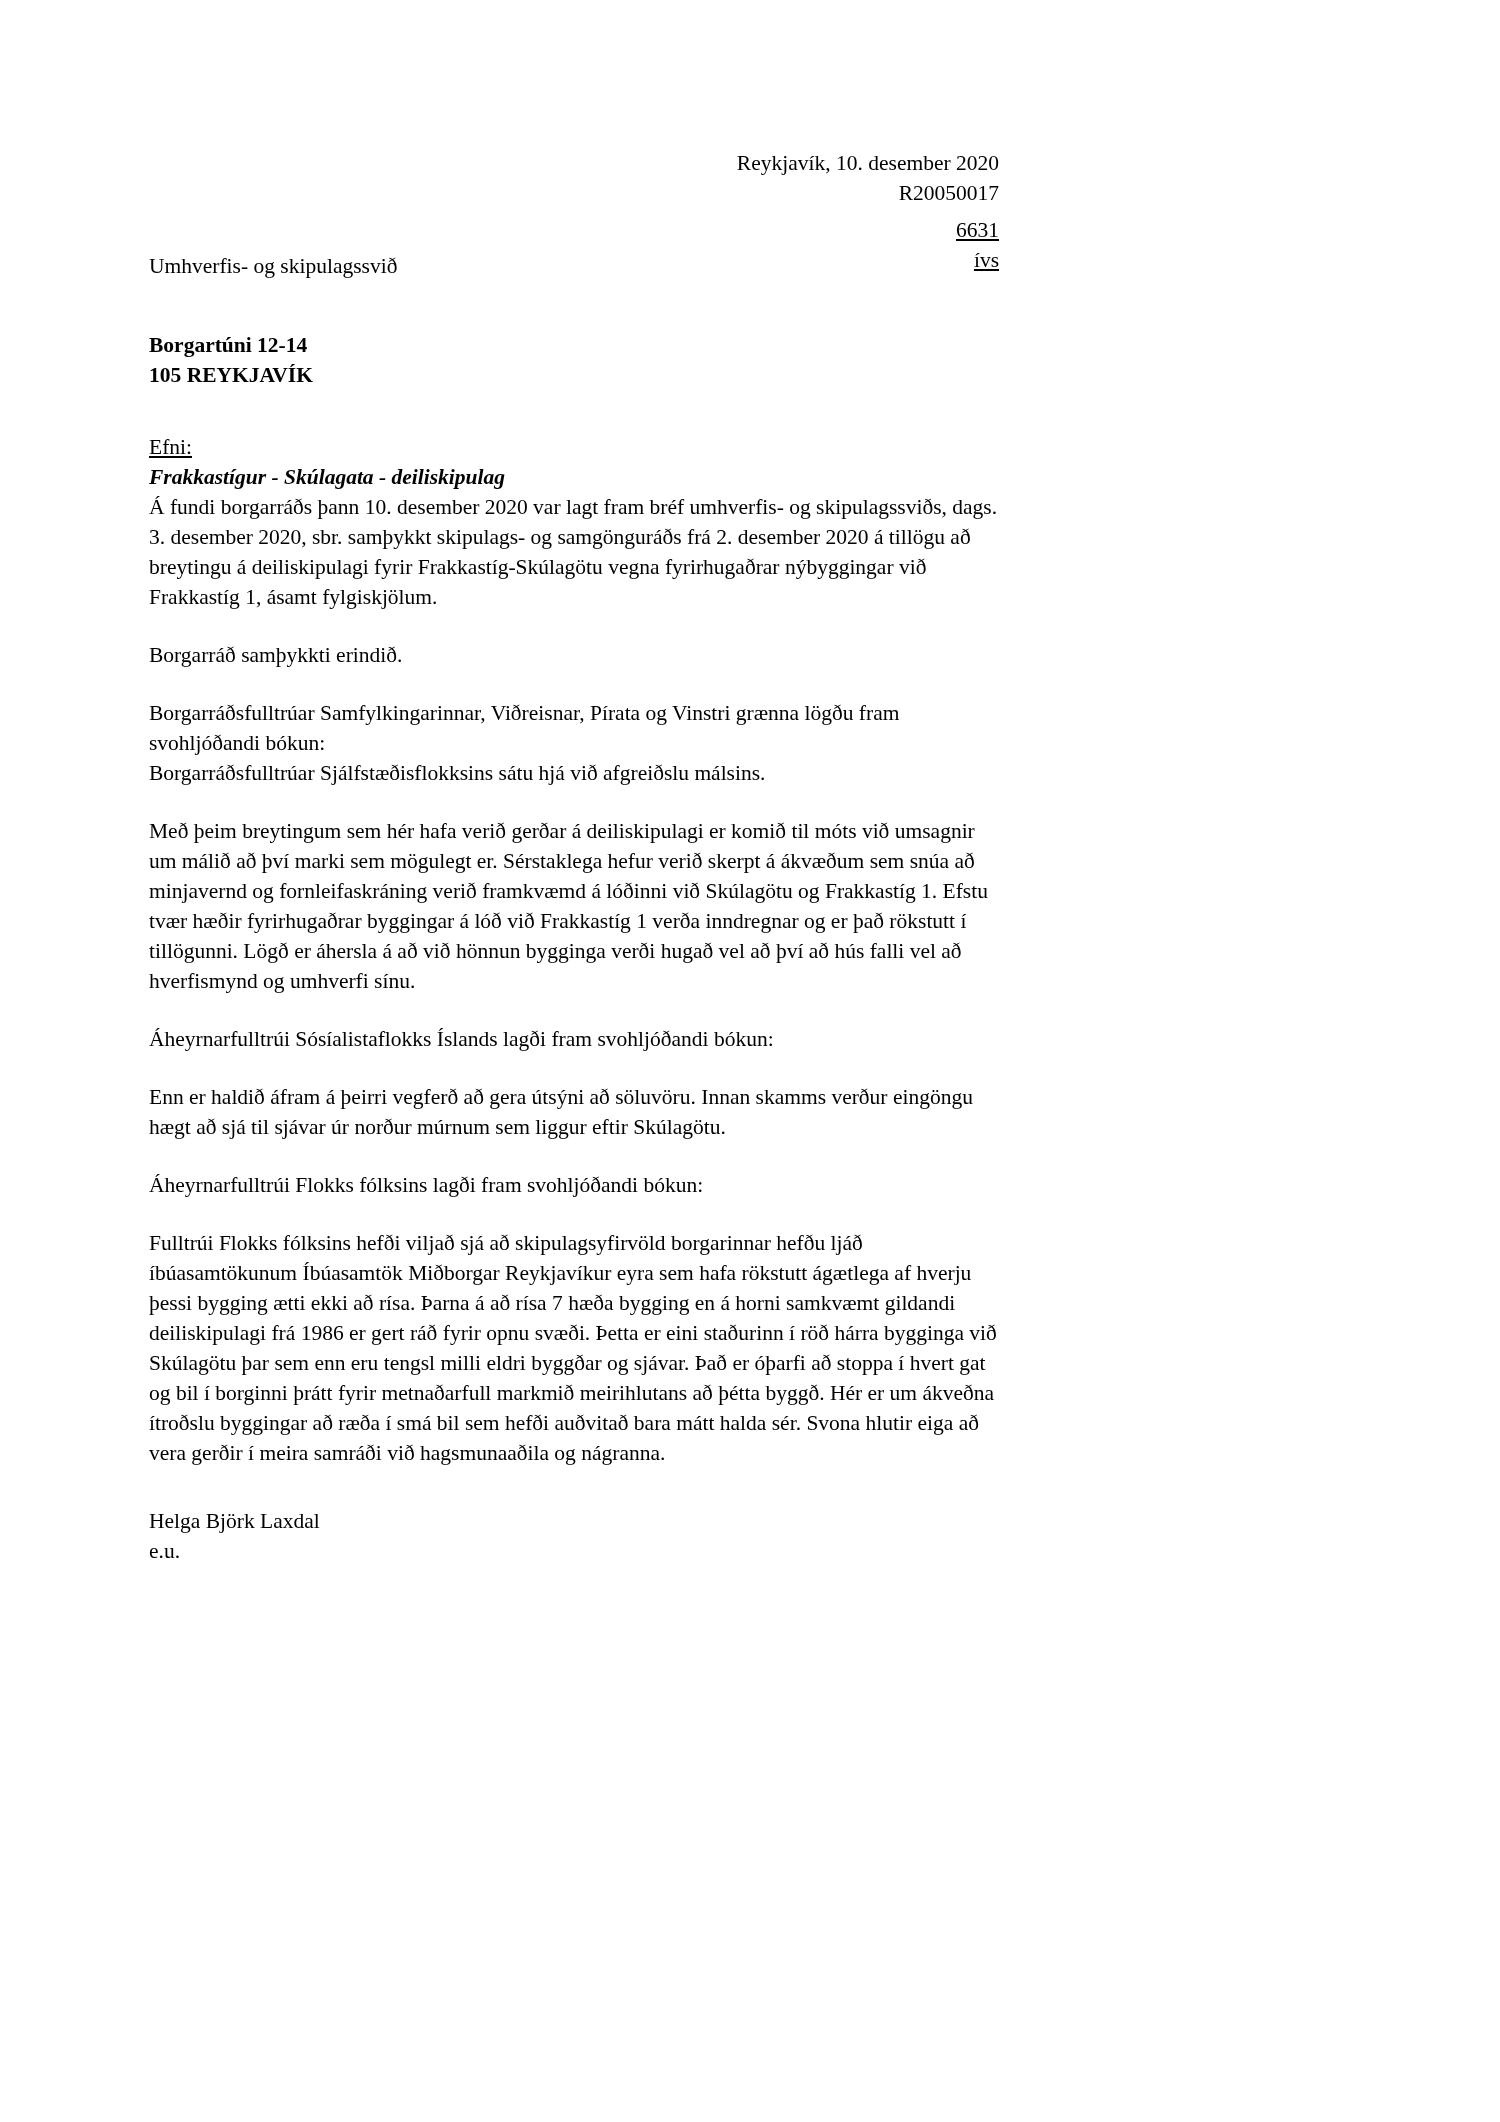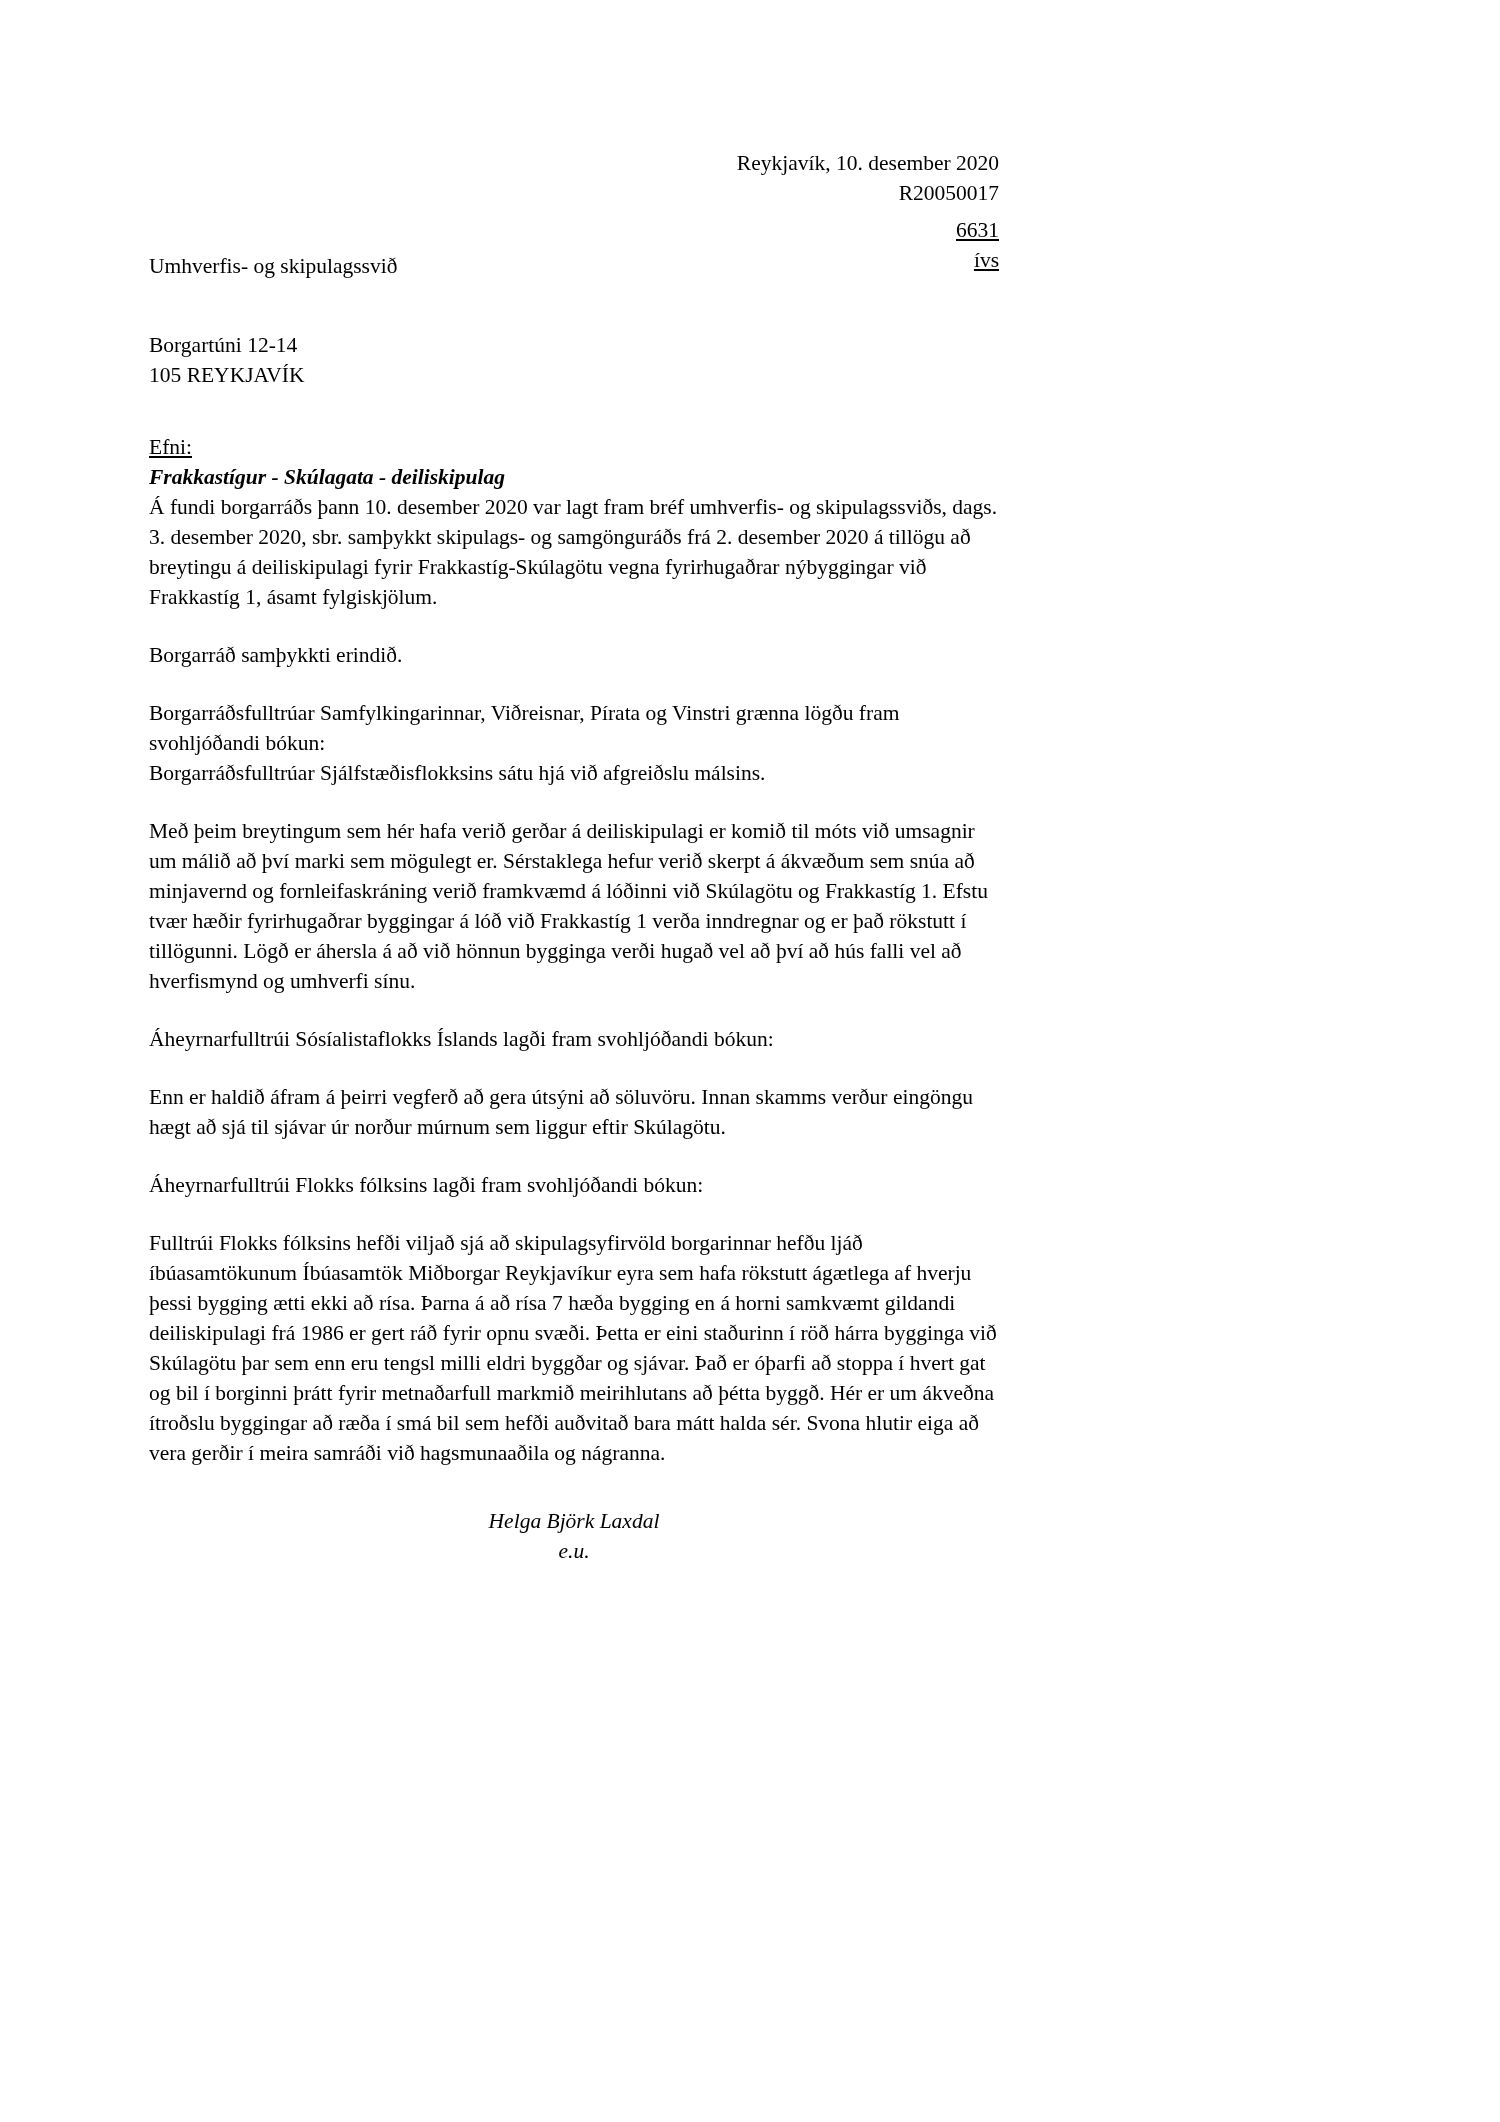--- a/index.html
+++ b/index.html
@@ -18,30 +18,29 @@
   .content {
     position: absolute;
     left: 135px;
     top: 0;
     width: 850px;
   }
   .right-block { text-align: right; }
   .head-right { margin-top: 148px; }
   .ref-right { margin-top: 7px; text-decoration: underline; }
   .department { margin-top: -24px; }
-  .address { margin-top: 49px; }
+  .address { margin-top: 49px; font-weight: bold; }
   .subject-block { margin-top: 42px; }
   .subject-label { text-decoration: underline; }
   .subject-title { font-weight: bold; font-style: italic; }
   p.para { margin: 0; }
   p.gap { margin-top: 28px; }
   .signature {
     margin-top: 38px;
-    text-align: center;
-    font-style: italic;
+    text-align: left;
   }
 </style>
 </head>
 <body>
 
 <div class="page">
   <div class="content">
 
     <div class="right-block head-right">
       <div>Reykjavík, 10. desember 2020</div>

